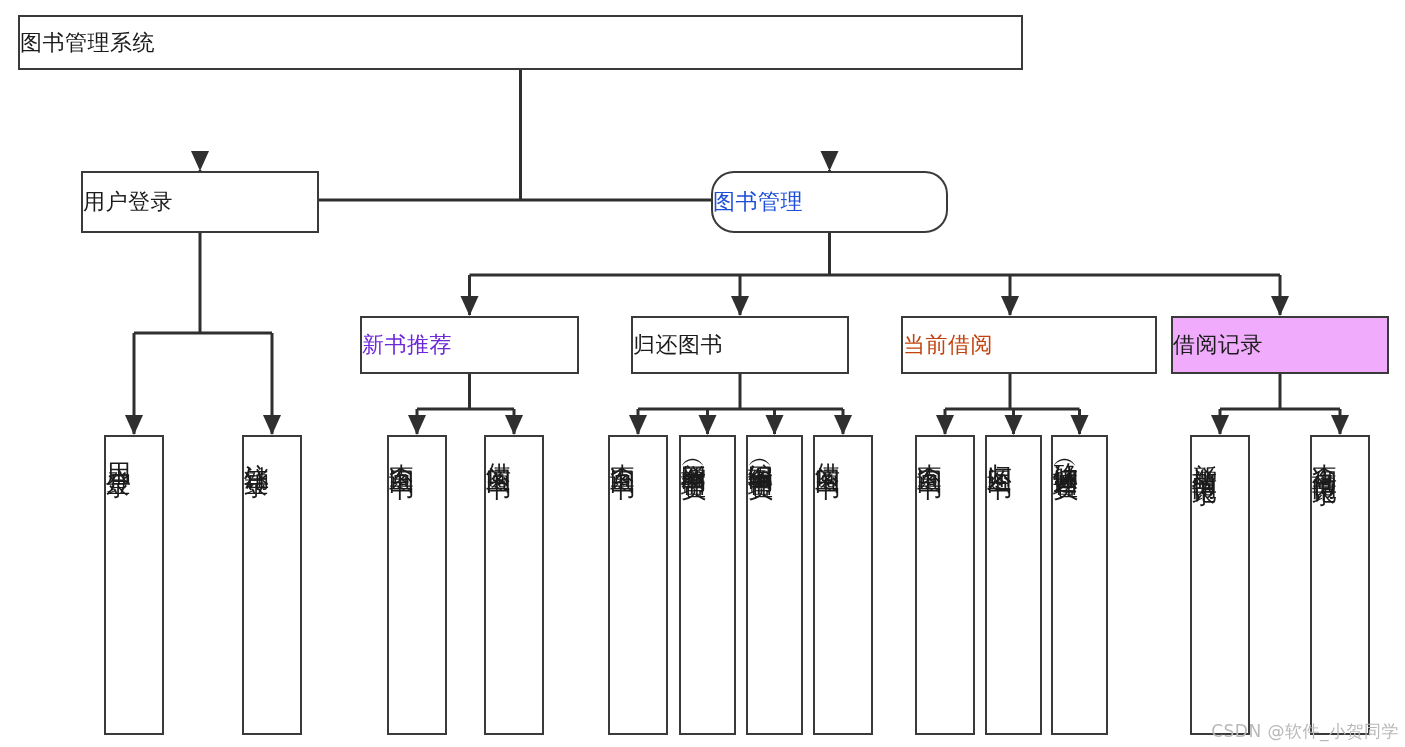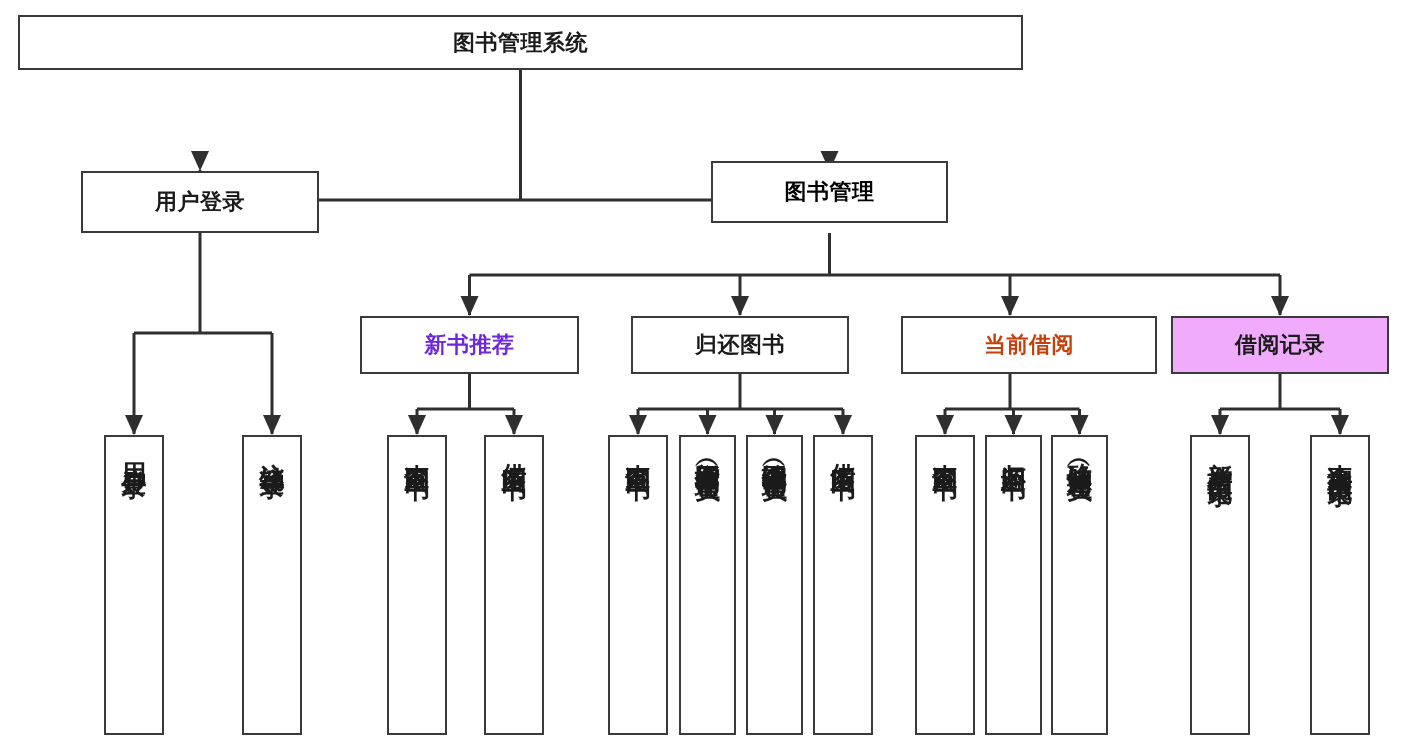--- a/index.html
+++ b/index.html
@@ -23,23 +23,22 @@
     height: 747px;
     pointer-events: none;
   }
   .node {
     position: absolute;
     box-sizing: border-box;
     background: #ffffff;
     border: 2px solid #3a3a3a;
     display: flex;
     align-items: center;
-    justify-content: center;
+    justify-content: flex-start;
     color: #1b1b1b;
-    font-weight: bold;
   }
   .node .label {
     display: block;
     text-align: center;
     line-height: 1.18;
     white-space: pre;
   }
   .node.horiz .label {
     font-size: 22px;
     letter-spacing: 0.5px;
@@ -127,21 +126,21 @@
       <path d="M 1340 409 L 1340 434" fill="none" stroke="#2f2f2f" stroke-width="3" stroke-linecap="butt"></path>
       <polygon points="1331,415 1349,415 1340,435" fill="#2f2f2f"></polygon>
     </svg>
   <div id="nodes">
       <div class="node horiz" style="left: 18px; top: 15px; width: 1005px; height: 55px; border-color: rgb(58, 58, 58); background: rgb(255, 255, 255); color: rgb(27, 27, 27);">
         <span class="label">图书管理系统</span>
       </div>
       <div class="node horiz" style="left: 81px; top: 171px; width: 238px; height: 62px; border-color: rgb(58, 58, 58); background: rgb(255, 255, 255); color: rgb(27, 27, 27);">
         <span class="label">用户登录</span>
       </div>
-      <div class="node horiz" style="left: 711px; top: 161px; width: 237px; height: 62px; border-color: rgb(58, 58, 58); background: rgb(255, 255, 255); color: #000000;">
+      <div class="node horiz" style="left: 711px; top: 171px; width: 237px; height: 62px; border-color: rgb(58, 58, 58); background: rgb(255, 255, 255); color: #1d4ed8; border-radius: 23px;">
         <span class="label">图书管理</span>
       </div>
       <div class="node horiz" style="left: 360px; top: 316px; width: 219px; height: 58px; border-color: rgb(58, 58, 58); background: rgb(255, 255, 255); color: #6d28d9;">
         <span class="label">新书推荐</span>
       </div>
       <div class="node horiz" style="left: 631px; top: 316px; width: 218px; height: 58px; border-color: rgb(58, 58, 58); background: rgb(255, 255, 255); color: rgb(27, 27, 27);">
         <span class="label">归还图书</span>
       </div>
       <div class="node horiz" style="left: 901px; top: 316px; width: 256px; height: 58px; border-color: rgb(58, 58, 58); background: rgb(255, 255, 255); color: #c2410c;">
         <span class="label">当前借阅</span>
@@ -182,13 +181,14 @@
       <div class="node vert tall" style="left: 1051px; top: 435px; width: 57px; height: 300px; border-color: rgb(58, 58, 58); background: rgb(255, 255, 255); color: rgb(27, 27, 27);">
         <span class="label">确认归还（管理员）</span>
       </div>
       <div class="node vert" style="left: 1190px; top: 435px; width: 60px; height: 300px; border-color: rgb(58, 58, 58); background: rgb(255, 255, 255); color: rgb(27, 27, 27);">
         <span class="label">新增借阅记录</span>
       </div>
       <div class="node vert" style="left: 1310px; top: 435px; width: 60px; height: 300px; border-color: rgb(58, 58, 58); background: rgb(255, 255, 255); color: rgb(27, 27, 27);">
         <span class="label">查询借阅记录</span>
       </div>
     </div>
+  <div id="watermark">CSDN @软件_小贺同学</div>
 </div>
 
 </body></html>

